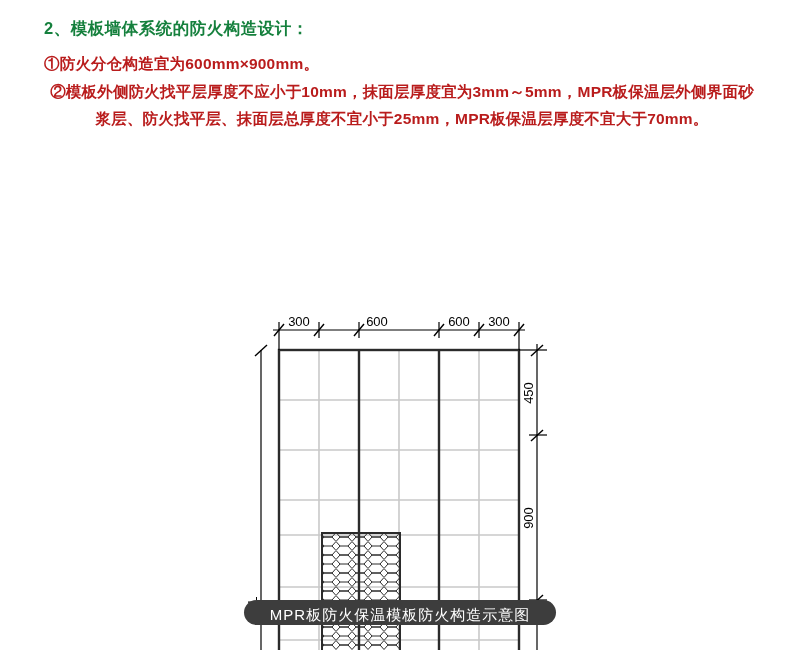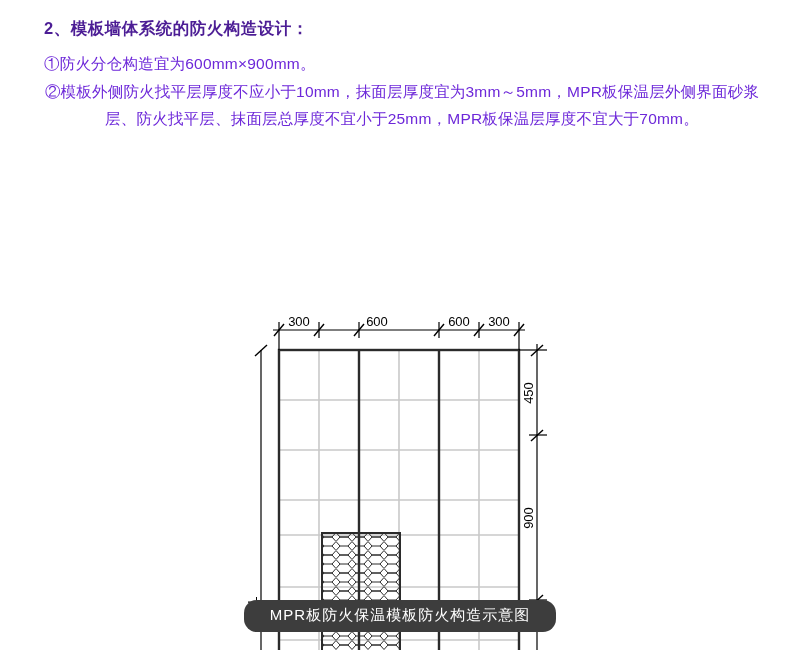--- a/index.html
+++ b/index.html
@@ -17,33 +17,34 @@
   }
 
   
   .text-block {
     position: absolute;
     left: 44px;
     top: 16px;
     width: 716px;
   }
   .heading {
-    color: #4c1d95;
+    color: #15803d;
     font-weight: bold;
     font-size: 16.5px;
     letter-spacing: 0.5px;
     margin: 0 0 10px 0;
     line-height: 1.5;
   }
   .para {
     font-size: 15.5px;
     line-height: 1.72;
     margin: 0;
-    color: #6d28d9;
+    color: #b91c1c;
     letter-spacing: 0.2px;
+    font-weight: bold;
   }
   .para.indent {
     text-indent: 0;
   }
   .para + .para {
     margin-top: 2px;
     text-align: center;
   }
 
   
@@ -65,21 +66,21 @@
     top: 600px;
     width: 800px;
     display: flex;
     justify-content: center;
   }
   .caption {
     background: #3d3d3d;
     color: #ffffff;
     font-size: 15px;
     letter-spacing: 1px;
-    padding: 6px 26px 7px 26px;
+    padding: 6px 26px 0 26px;
     border-radius: 13px;
     white-space: nowrap;
   }
 </style>
 </head>
 <body>
 
 <div class="text-block">
   <p class="heading">2、模板墙体系统的防火构造设计：</p>
   <p class="para">①防火分仓构造宜为600mm×900mm。</p>

